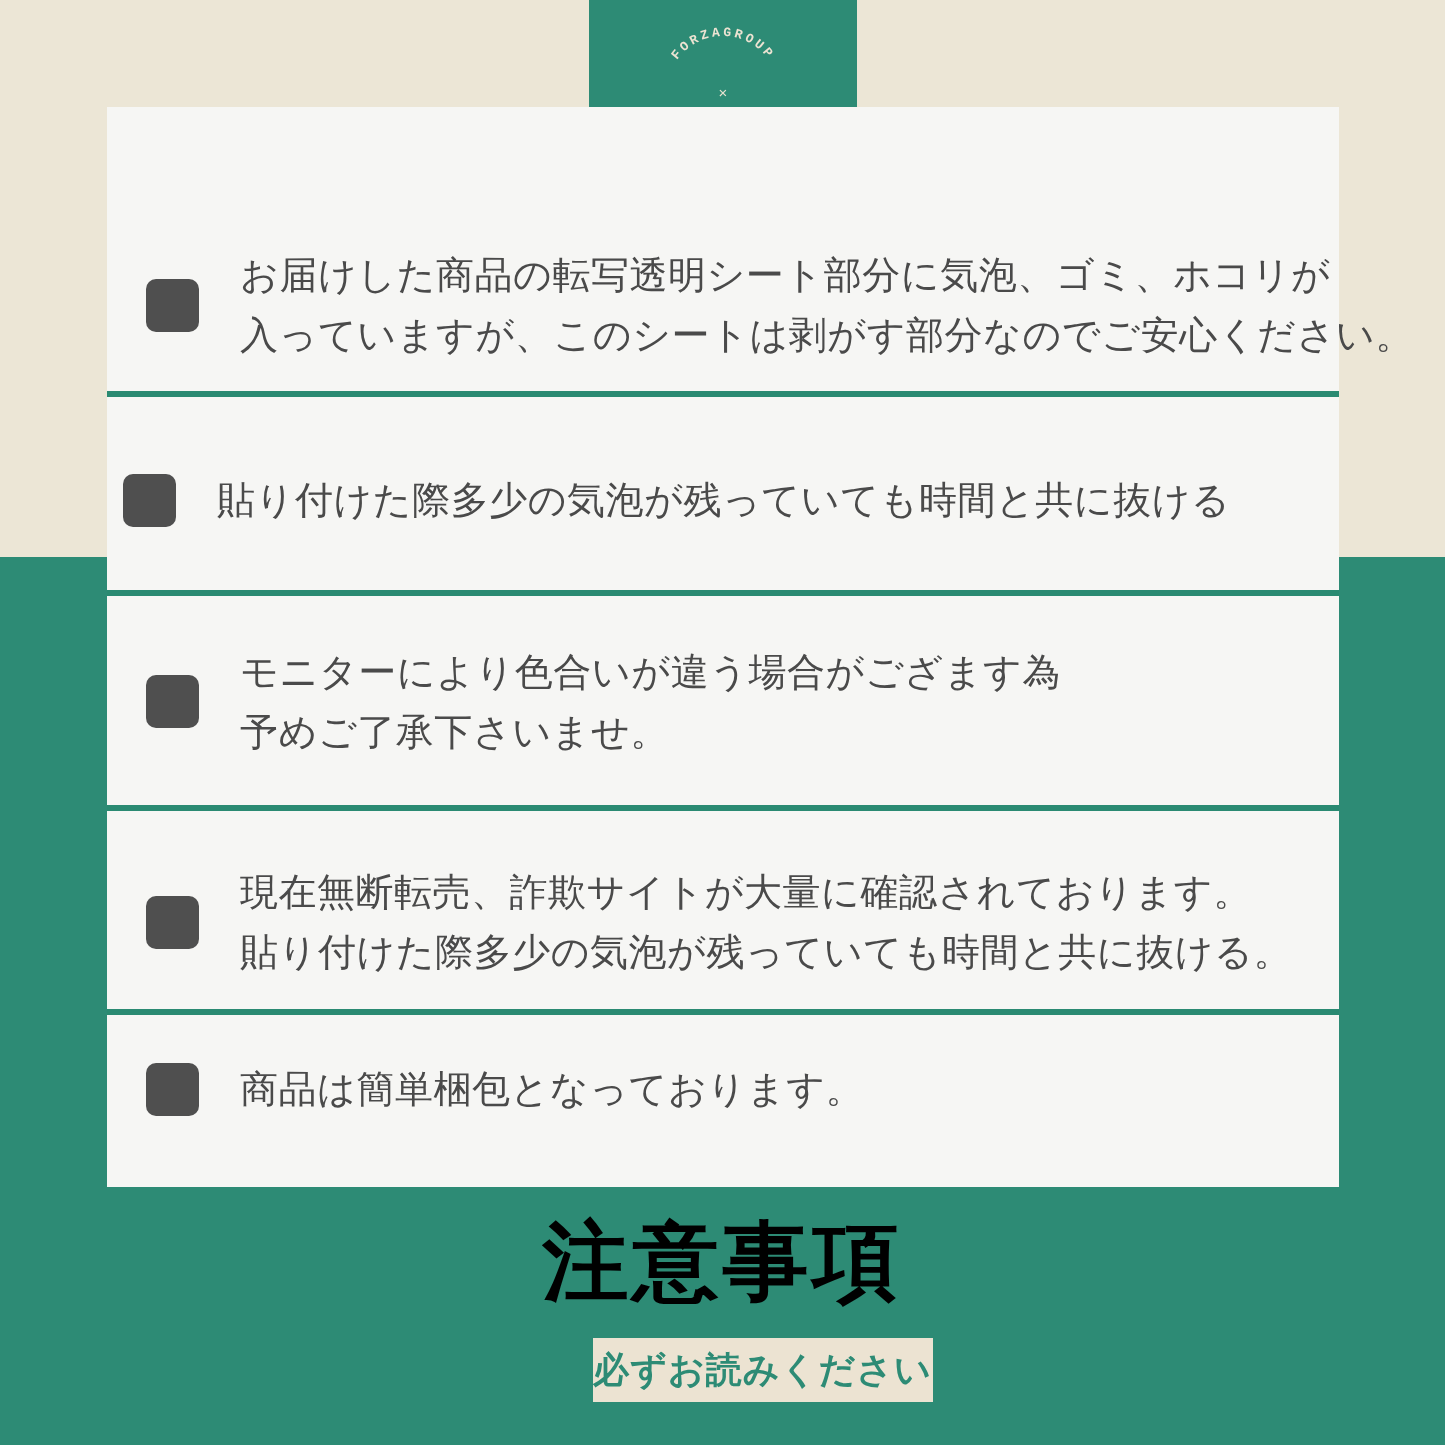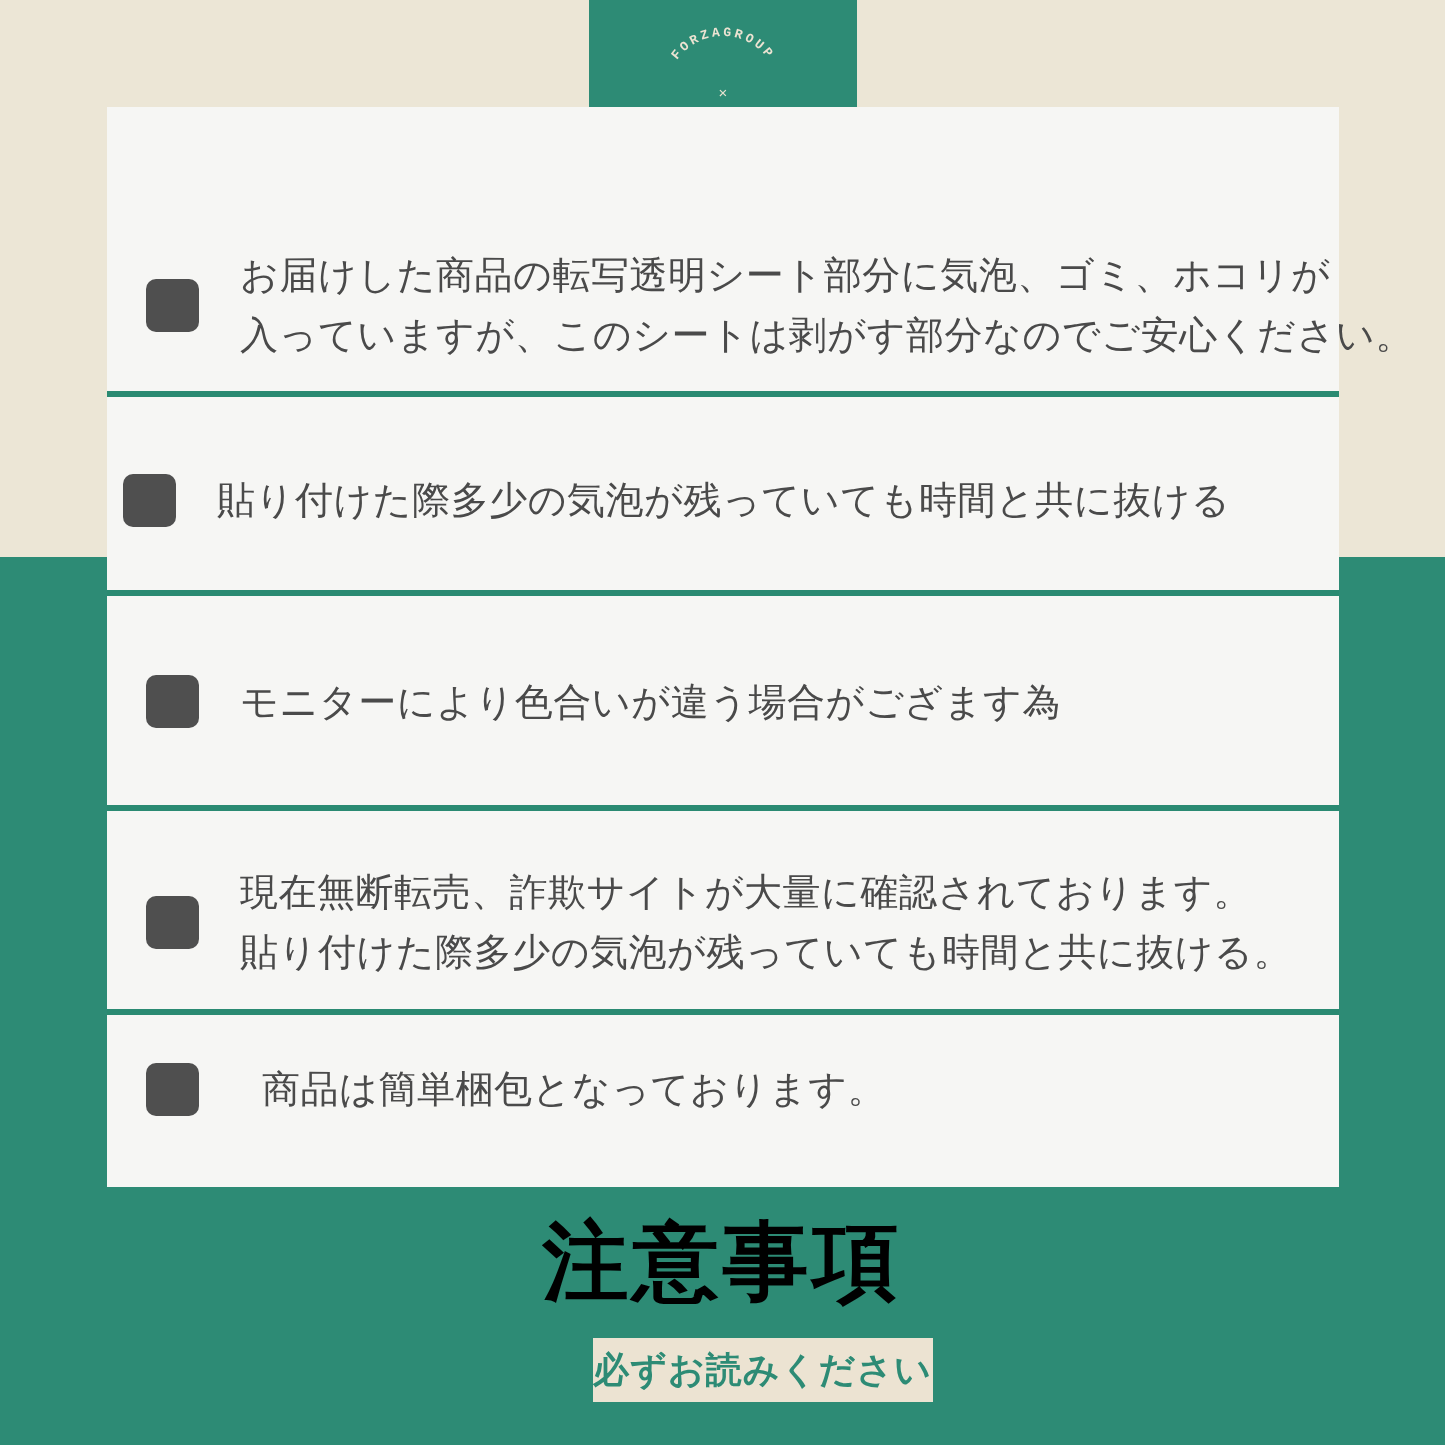--- a/index.html
+++ b/index.html
@@ -37,21 +37,21 @@
   }
   .divider{height:6px;background:#2a8a72;flex:none;}
   .row{
     display:flex;align-items:center;
     padding-left:39px;box-sizing:border-box;flex:none;
   }
   .row-1{height:284px;padding-top:112px;}
   .row-2{height:193px;padding-top:13px;padding-left:16px;}
   .row-3{height:209px;padding-top:2px;}
   .row-4{height:198px;padding-top:24px;}
-  .row-5{height:172px;padding-bottom:24px;gap:22px;}
+  .row-5{height:172px;padding-bottom:24px;}
   .checkbox{
     width:53px;height:53px;border-radius:10px;background:#4f4f4f;
     flex:none;margin-right:41px;
   }
   .notice-text{
     font-size:38px;font-weight:400;color:#4a4a4a;
     line-height:60px;letter-spacing:0.5px;
     white-space:nowrap;
   }
   
@@ -107,20 +107,21 @@
       <div>貼り付けた際多少の気泡が残っていても時間と共に抜ける</div>
     </div>
   </section>
 
   <div class="divider"></div>
 
   <section class="row row-3">
     <div class="checkbox"></div>
     <div class="notice-text">
       <div>モニターにより色合いが違う場合がござます為</div>
+      <div>予めご了承下さいませ。</div>
     </div>
   </section>
 
   <div class="divider"></div>
 
   <section class="row row-4">
     <div class="checkbox"></div>
     <div class="notice-text">
       <div>現在無断転売、詐欺サイトが大量に確認されております。</div>
       <div>貼り付けた際多少の気泡が残っていても時間と共に抜ける。</div>

